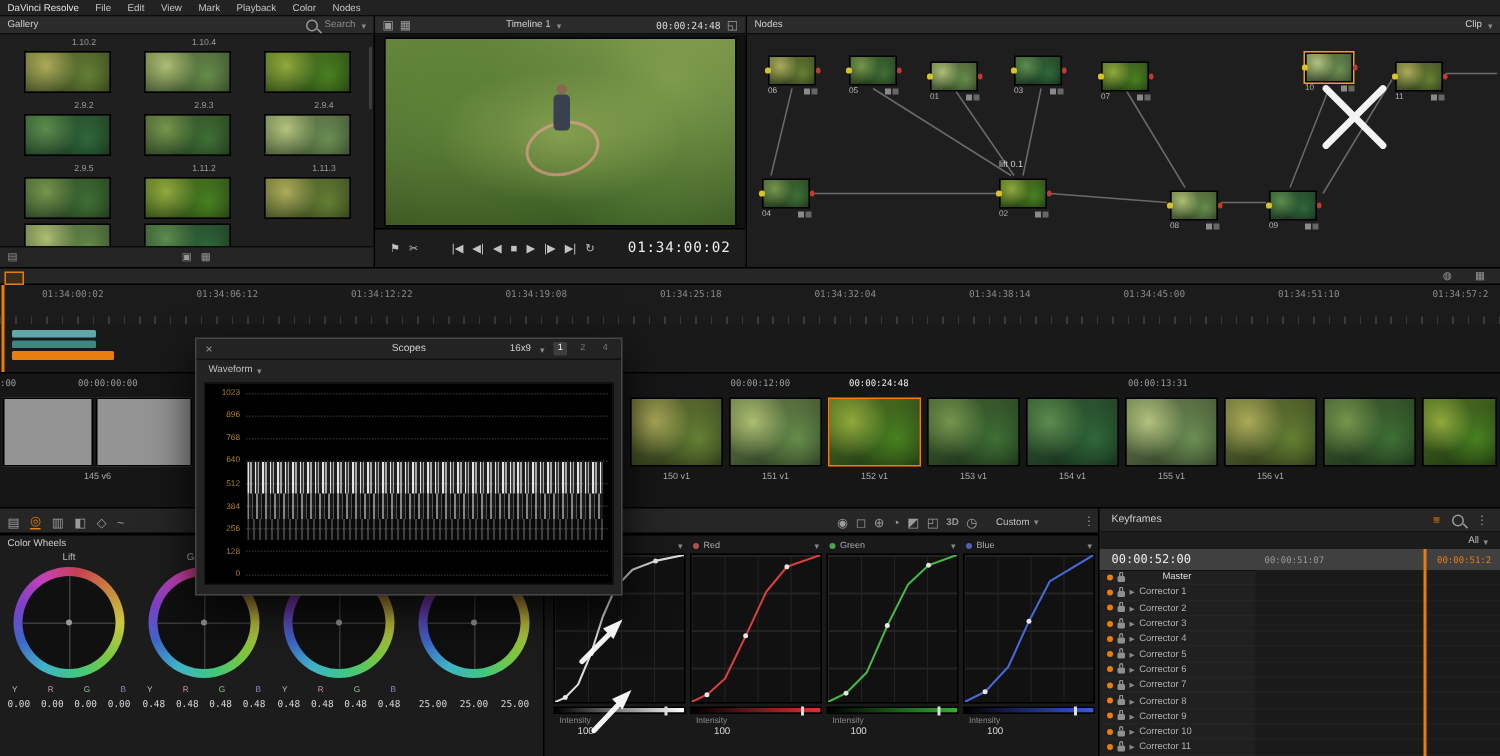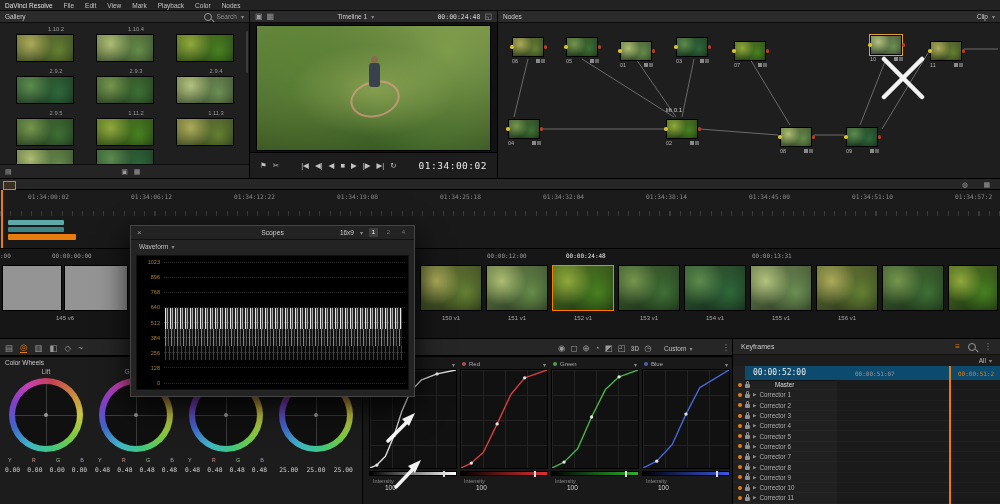--- a/index.html
+++ b/index.html
@@ -141,21 +141,21 @@
   .bar-blue{background:linear-gradient(to right,#000,#3858e0);}
   .bmark{position:absolute;left:85%;top:-1px;width:2px;height:6px;background:#ddd;}
   .c-int{margin-top:2px;}
   .ilabel{display:block;font-size:5.6px;color:#8c8c8c;margin-left:4px;}
   .ival{display:block;font-size:6.5px;color:#d8d8d8;margin-left:16px;}
 
   
   .kf-panel{position:absolute;left:732px;top:338px;width:268px;height:166px;background:#202020;border-left:1px solid #000;border-top:1px solid #000;box-sizing:border-box;overflow:hidden;}
   .kf-head{position:absolute;left:0;top:0;right:0;height:16px;display:flex;align-items:center;gap:8px;padding:0 8px;font-size:7px;color:#cccccc;box-sizing:border-box;background:#262626;border-bottom:1px solid #111;}
   .kf-sub{position:absolute;left:0;top:16px;right:0;height:11px;background:#1c1c1c;display:flex;align-items:center;justify-content:flex-end;gap:3px;padding:0 8px;font-size:6.5px;color:#bbb;box-sizing:border-box;}
-  .kf-ruler{position:absolute;left:12px;top:27px;right:0;height:14px;background:#0c4a6e;border-bottom:1px solid #111;}
+  .kf-ruler{position:absolute;left:0;top:27px;right:0;height:14px;background:#404040;border-bottom:1px solid #111;}
   .kf-tc{position:absolute;left:8px;top:2px;font-size:8px;color:#ececec;}
   .kf-col1{position:absolute;left:110px;top:4px;font-size:6px;color:#999;}
   .kf-col2{position:absolute;right:0;top:4px;width:42px;overflow:hidden;font-size:6px;color:#e87d0d;white-space:nowrap;}
   .kf-track{position:absolute;left:104px;top:41px;right:0;bottom:0;background:#1a1a1a;}
   .kf-rows{position:absolute;left:0;top:41px;right:0;bottom:0;}
   .kf-row{position:relative;height:10.3px;display:flex;align-items:center;gap:3px;padding-left:5px;border-bottom:1px solid rgba(255,255,255,0.025);box-sizing:border-box;}
   .krlabel{font-size:6.3px;color:#b0b0b0;}
   .kf-row.master .krlabel{color:#dddddd;margin-left:22px;}
   .odot{width:4px;height:4px;border-radius:50%;background:#e87d0d;flex:none;}
   .lockicon{width:5px;height:4px;background:#909090;border-radius:1px;position:relative;flex:none;margin-top:2px;}

